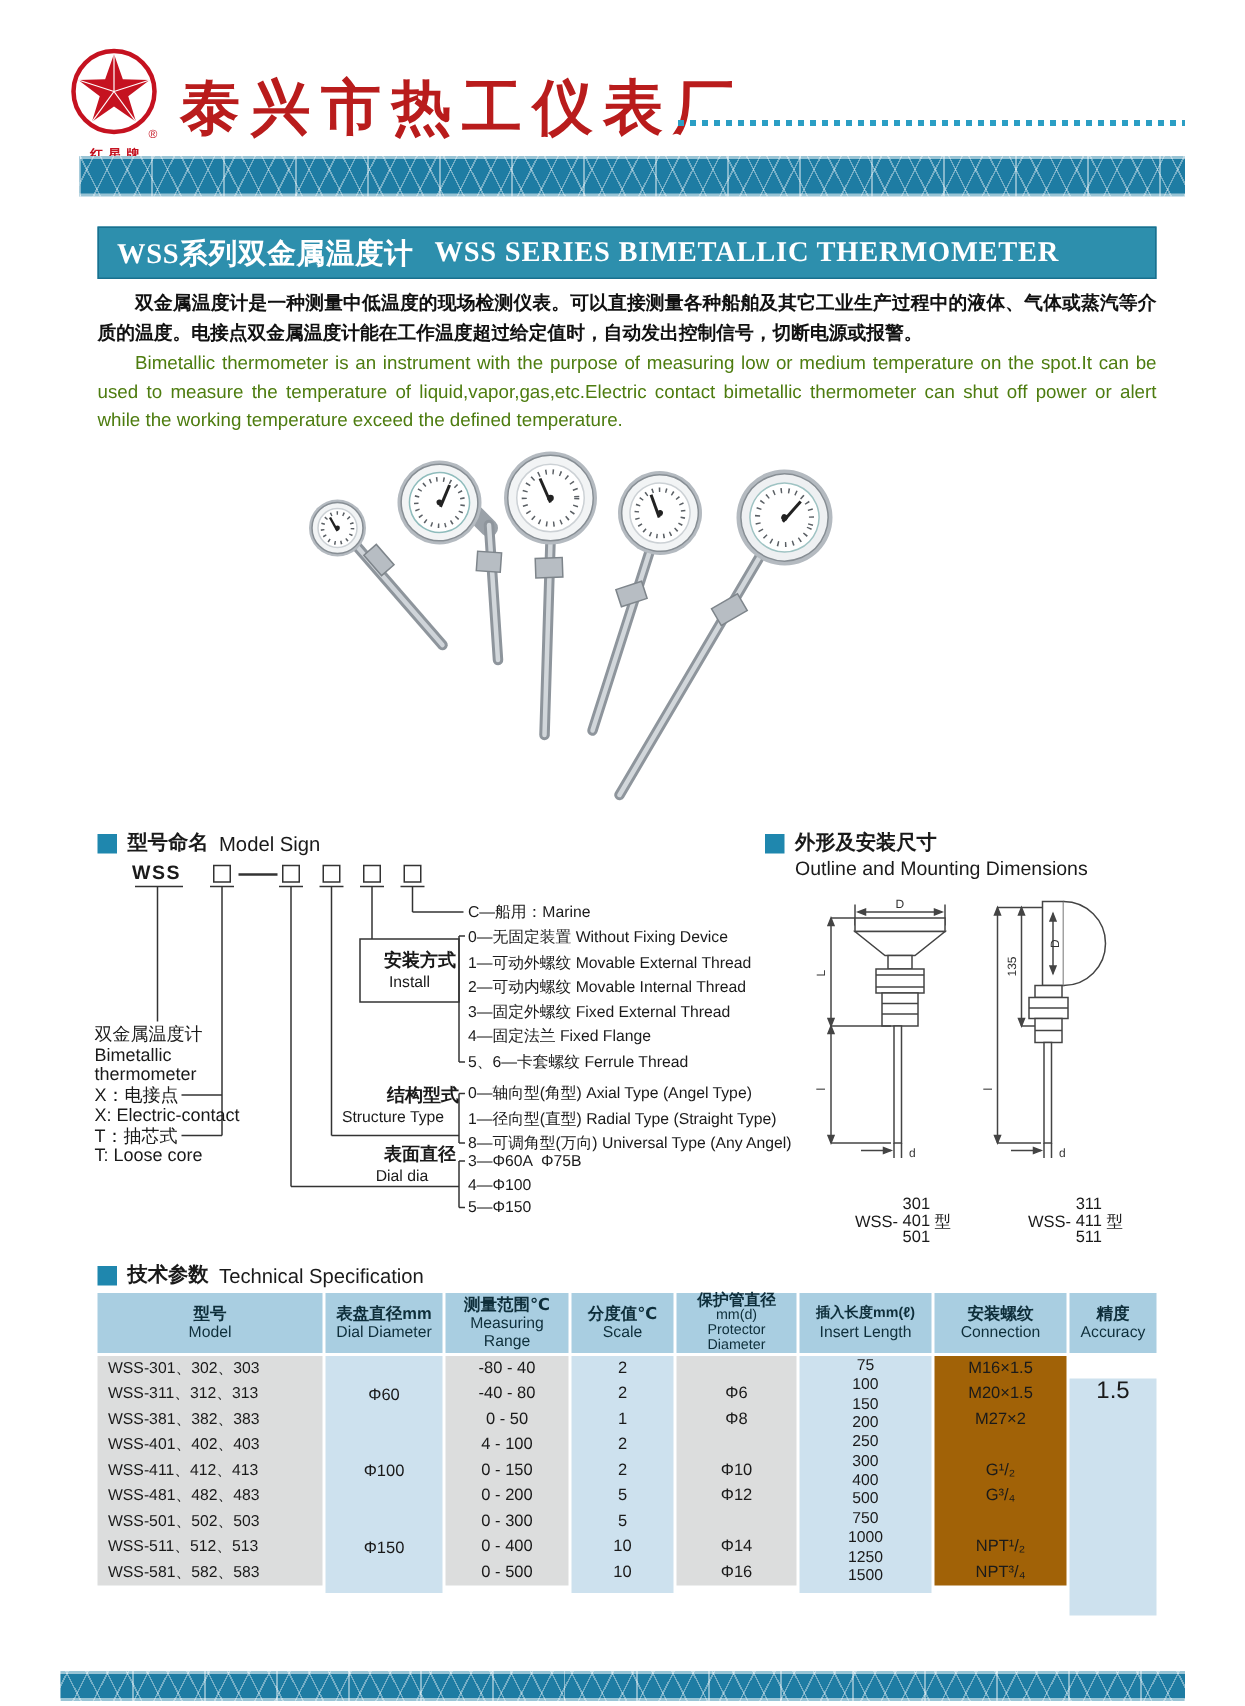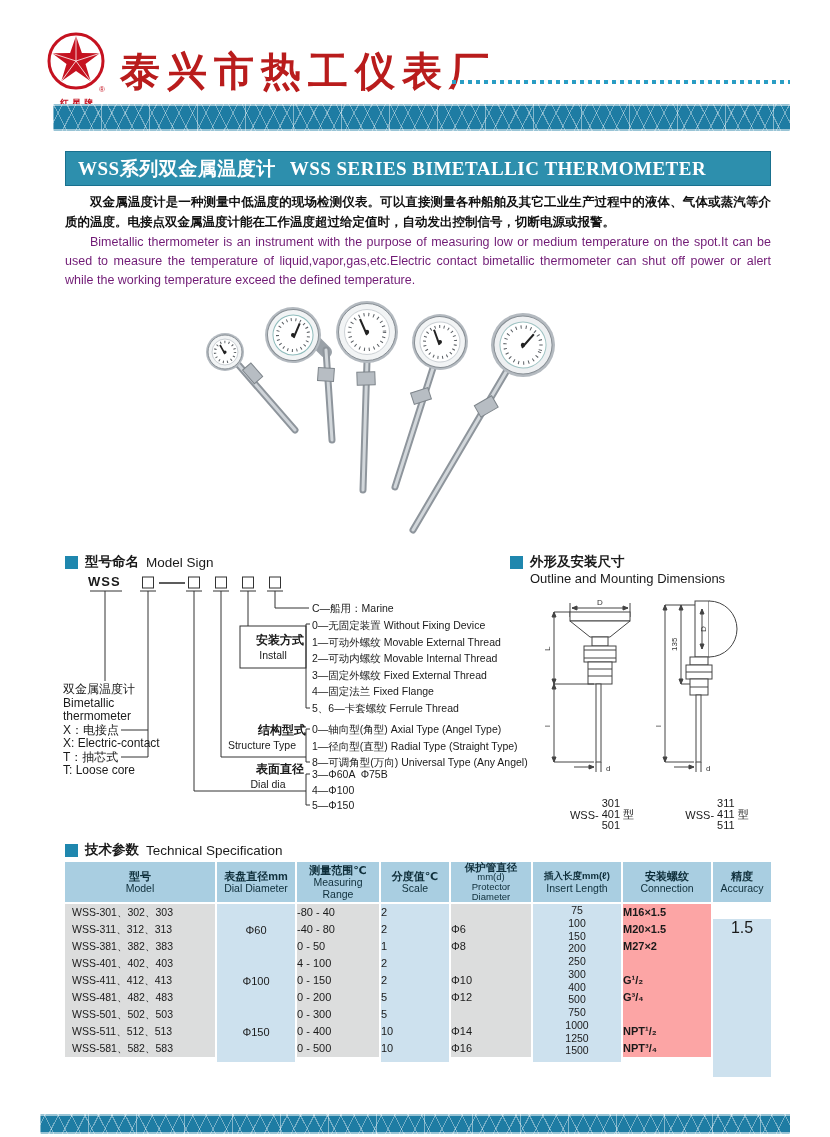--- a/index.html
+++ b/index.html
@@ -26,21 +26,21 @@
   .titlebar{left:65px;top:151px;width:706px;height:35px;background:#2d8fad;border:1px solid #19708e;
             display:flex;align-items:center;box-sizing:border-box;padding-left:12px;}
   .titlebar span{color:#fff;font-weight:700;font-size:19px;
                  font-family:"Liberation Serif","DejaVu Serif",serif;letter-spacing:.5px;}
   .titlebar .ten{margin-left:14px;}
 
   
   .intro-cn{left:65px;top:192px;width:706px;font-size:12.5px;font-weight:700;line-height:20px;
             text-indent:2em;text-align:justify;color:#111;}
   .intro-en{left:65px;top:233px;width:706px;font-size:12.5px;line-height:19px;
-            text-indent:2em;text-align:justify;color:#701a75;}
+            text-indent:2em;text-align:justify;color:#4d7c0f;}
 
   
   .sechead{display:flex;align-items:center;gap:7px;font-size:13.5px;font-weight:700;}
   .sq{width:13px;height:13px;background:#1f87ae;flex:0 0 13px;}
   .sechead .en{font-weight:400;}
 
   
   .ms-wss{left:88px;top:574px;font-size:13px;font-weight:700;letter-spacing:1px;}
   .ms-opt{font-size:10.5px;line-height:16.5px;white-space:pre;}
   .ms-opt3{font-size:10.5px;line-height:15.5px;white-space:pre;}
@@ -58,24 +58,24 @@
   .col{box-sizing:border-box;}
   .col:not(:last-child){margin-right:2px;}
   .th{height:40px;margin-bottom:2px;background:#a9cee1;display:flex;flex-direction:column;
       align-items:center;justify-content:center;text-align:center;color:#0e2e3a;}
   .hcn{font-size:11px;font-weight:700;line-height:12px;}
   .hen{font-size:10.5px;line-height:12px;}
   .hsm{font-size:9.5px;line-height:10px;}
   .tb{position:relative;}
   .c-grey{background:#dcdddd;}
   .c-blue{background:#cde1ee;}
-  .c-light{background:#fca5a5;font-weight:bold;}
+  .c-light{background:#a16207;}
   .tb.c-grey,.tb.c-light{height:153px;}
   .tb.c-blue{height:158px;}
-  .cell{height:17px;line-height:17px;font-size:11px;text-align:left;}
+  .cell{height:17px;line-height:17px;font-size:11px;text-align:center;}
   .cell.model{text-align:left;padding-left:7px;font-size:10.5px;white-space:nowrap;}
   .icell{height:12.75px;line-height:12.75px;font-size:10.5px;text-align:center;}
   .mcell{height:51px;display:flex;align-items:center;justify-content:center;font-size:11px;}
   .acc{margin-top:17px;height:17px;line-height:17px;font-size:16px;text-align:center;}
 
   svg text{font-family:"Liberation Sans","DejaVu Sans",sans-serif;}
 </style>
 </head>
 <body>
 

